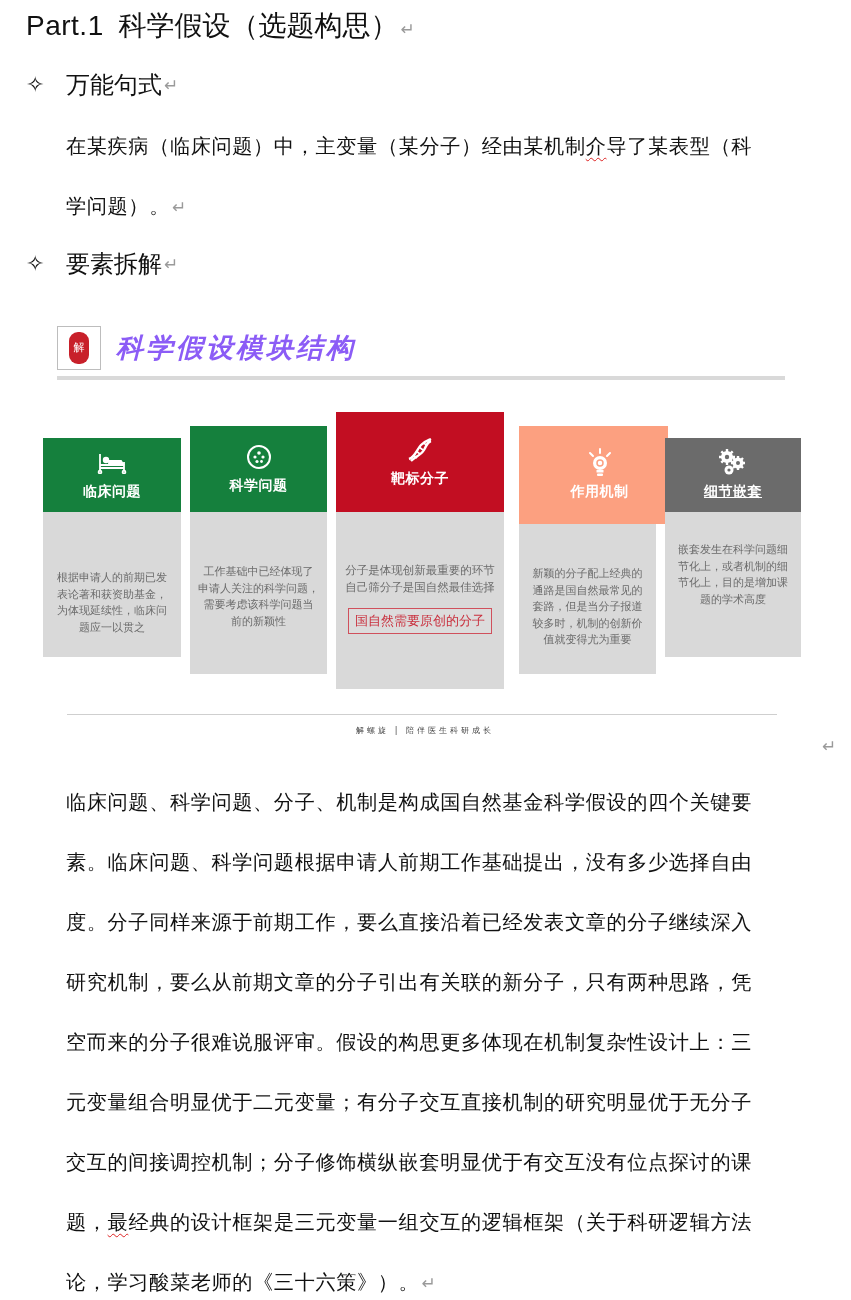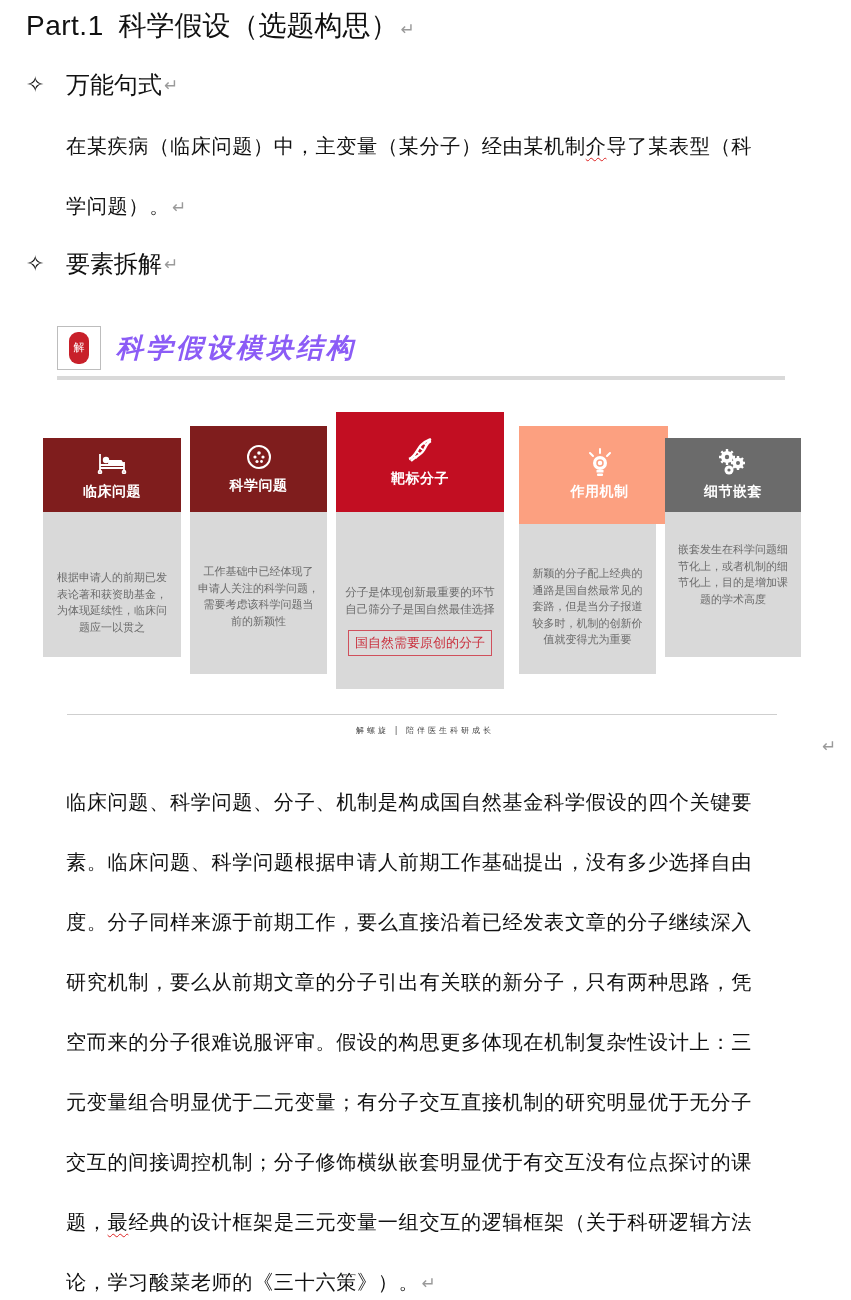--- a/index.html
+++ b/index.html
@@ -22,21 +22,21 @@
     .fig-title { position: absolute; left: 76px; top: 10px; font-size: 27px; line-height: 40px; font-family: "DejaVu Serif", serif; font-style: italic; font-weight: bold; letter-spacing: 3px; color: #8b5cf6; }
     .title-rule { position: absolute; left: 17px; top: 58px; width: 728px; height: 4px; background: #d9d9d9; }
 
     .card { position: absolute; width: 138px; background: #d9d9d9; }
     .card .head { width: 100%; display: flex; flex-direction: column; align-items: center; justify-content: center; color: #fff; }
     .card .head .ic { height: 28px; display: flex; align-items: center; justify-content: center; }
     .card .head .lbl { font-size: 14px; font-weight: bold; margin-top: 6px; letter-spacing: 0.5px; }
     .card .body { font-size: 11px; line-height: 16.5px; color: #6b6b6b; text-align: center; padding: 0 8px; }
     .card .body span { display: block; white-space: nowrap; }
     .c1 { left: 3px; top: 120px; height: 219px; }
-    .c1 .head, .c2 .head { background: #7f1d1d; }
+    .c1 .head, .c2 .head { background: #15803d; }
     .c2 { left: 150px; top: 108px; width: 137px; height: 248px; }
     .c3 { left: 296px; top: 94px; width: 168px; height: 277px; }
     .c3 .head { background: #c20e22; }
     .c4 { left: 479px; top: 108px; width: 137px; height: 248px; }
     .c4 .head { background: #fca080; }
     .c5 { left: 625px; top: 120px; width: 136px; height: 219px; }
     .c5 .head { background: #6b6b6b; }
     .callout { margin: 12px auto 0; width: 142px; border: 1px solid #d0505c; color: #c9303e; font-size: 13px; line-height: 24px; text-align: center; background: #dcdcdc; }
 
     .foot-rule { position: absolute; left: 27px; top: 396px; width: 710px; height: 1px; background: #cfcfcf; }
@@ -128,21 +128,21 @@
               <path d="M4 24C10 22 12 14 16 10S24 5 26 4"></path>
               <path d="M6 26C10 22 16 20 19 15S22 7 26 6"></path>
             </g>
             <g stroke="#fff" stroke-width="1.6">
               <path d="M8 20l4 3M11 16l4 3M14 12l4 3M18 8l4 2"></path>
             </g>
           </svg>
       </div>
       <div class="lbl">靶标分子</div>
     </div>
-    <div class="body" style="padding-top:72px; font-size:11.5px; line-height:17px;">
+    <div class="body" style="padding-top:50px; font-size:11.5px; line-height:17px;">
       <span>分子是体现创新最重要的环节</span>
       <span>自己筛分子是国自然最佳选择</span>
       <div class="callout">国自然需要原创的分子</div>
     </div>
   </div>
 
   <div class="card c4">
     <div class="head" style="height:98px;padding-left:12px;">
       <div class="ic">
         <svg width="30" height="30" viewBox="0 0 30 30">
@@ -160,21 +160,21 @@
     <div class="body" style="padding-top:42px;">
       <span>新颖的分子配上经典的</span>
       <span>通路是国自然最常见的</span>
       <span>套路，但是当分子报道</span>
       <span>较多时，机制的创新价</span>
       <span>值就变得尤为重要</span>
     </div>
   </div>
 
   <div class="card c5">
-    <div class="head" style="height:74px;">
+    <div class="head" style="height:74px;text-decoration:underline;">
       <div class="ic">
         <svg width="30" height="28" viewBox="0 0 30 28">
             <g fill="#fff">
               <circle cx="9" cy="8" r="6"></circle>
               <circle cx="20" cy="14" r="5.5"></circle>
               <circle cx="11" cy="21" r="4.5"></circle>
             </g>
             <g fill="#6b6b6b">
               <circle cx="9" cy="8" r="2.2"></circle>
               <circle cx="20" cy="14" r="2"></circle>

